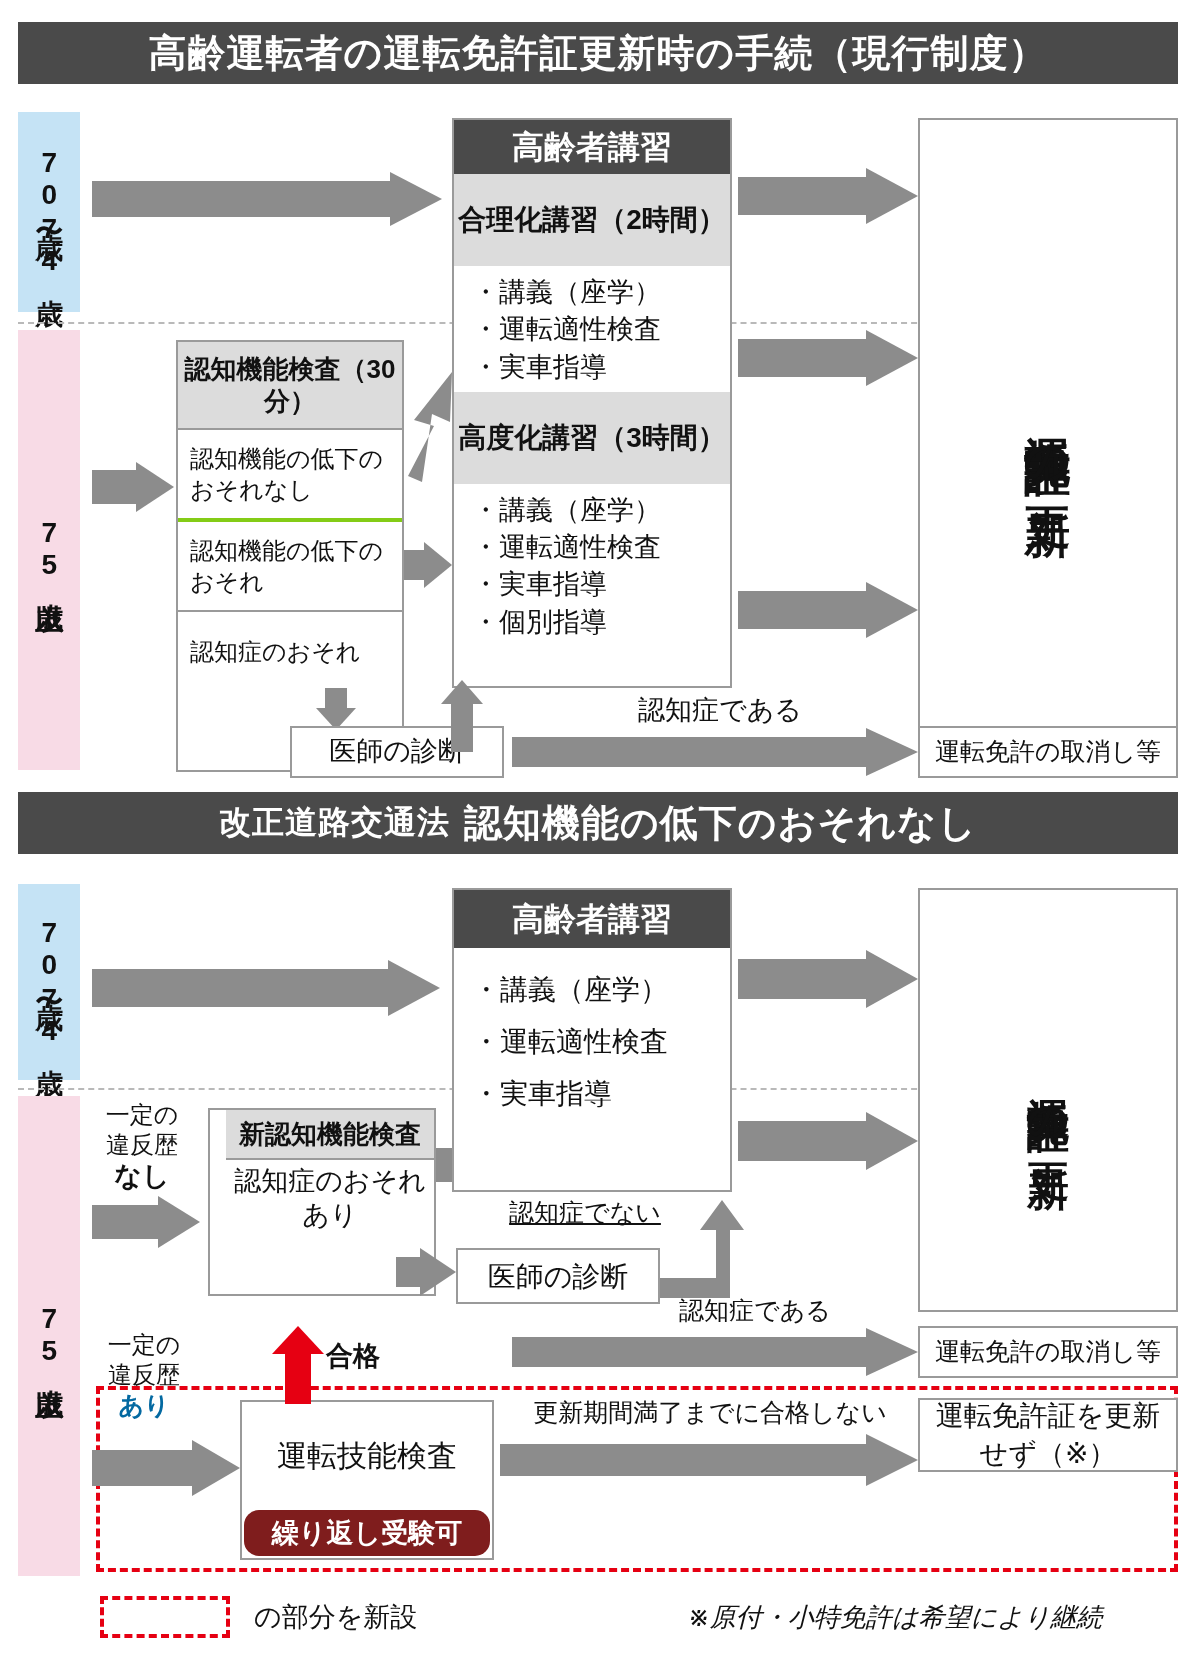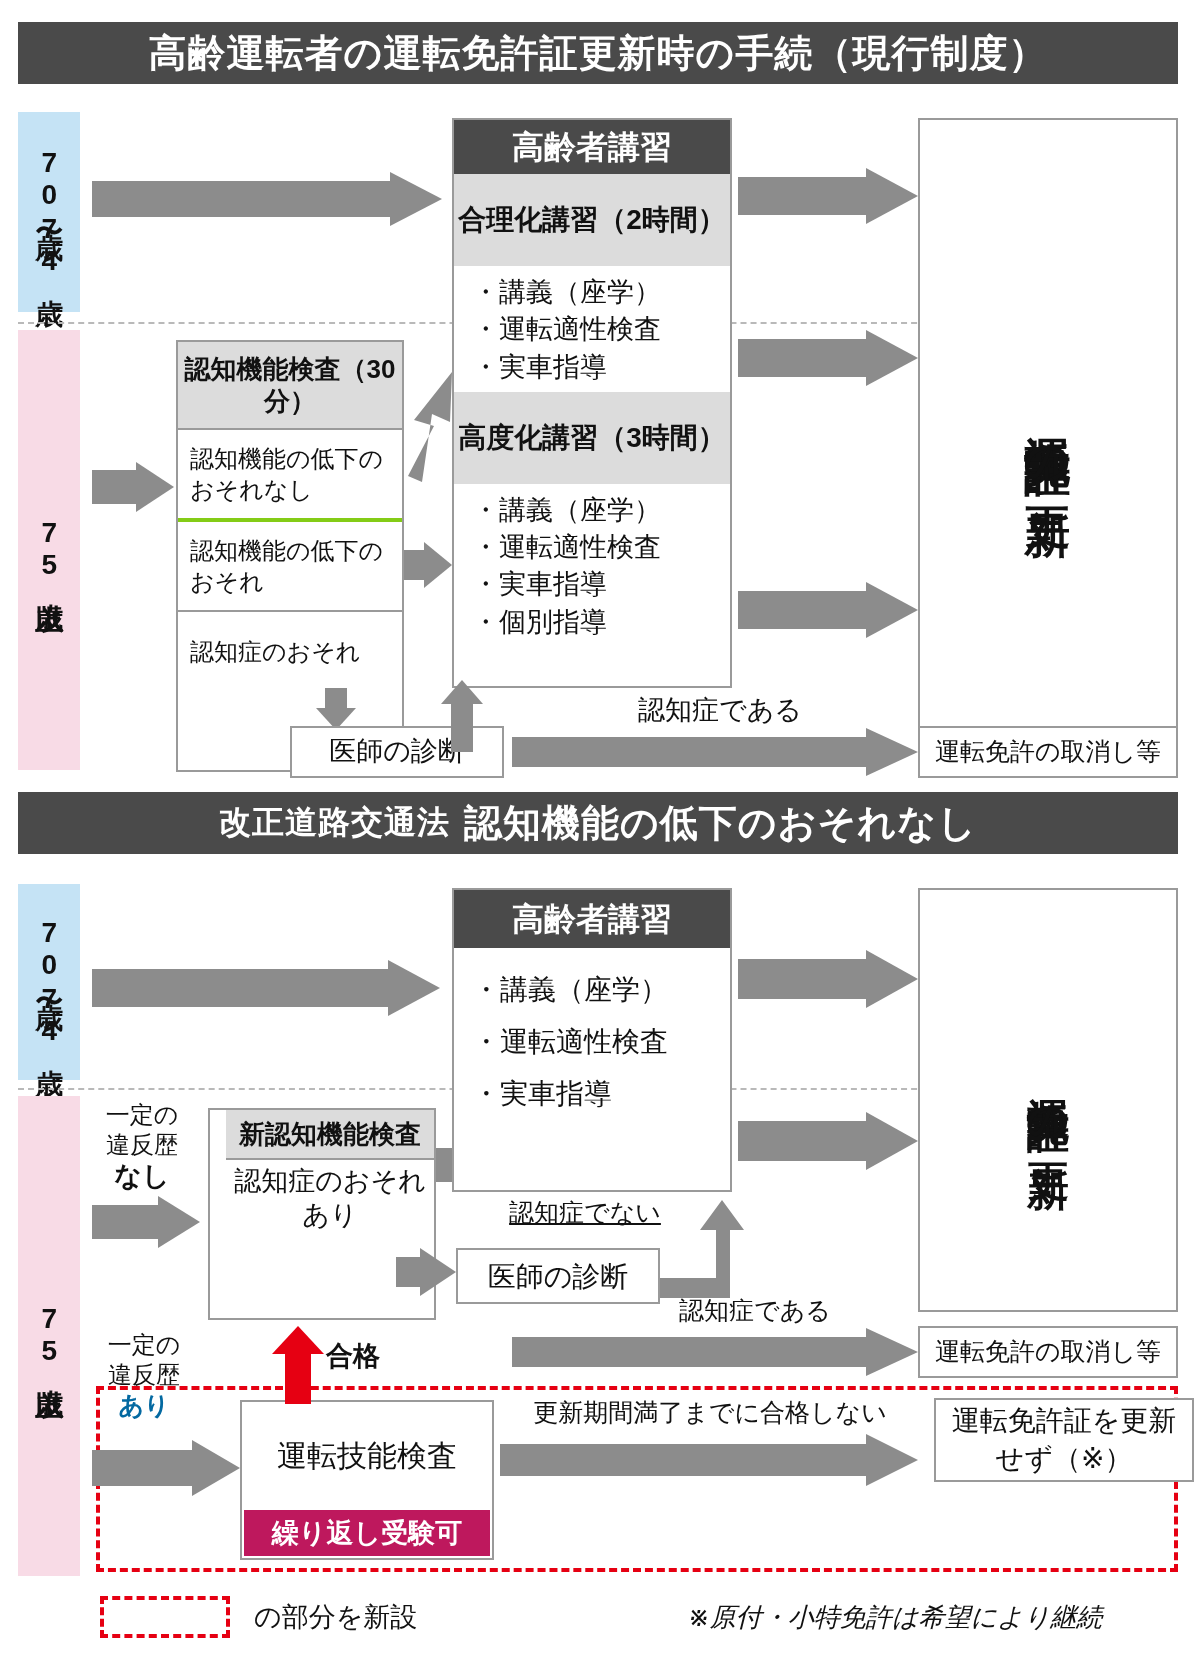--- a/index.html
+++ b/index.html
@@ -48,21 +48,21 @@
   .arrow-r{position:absolute;background:transparent;}
   .arrow-r .shaft{position:absolute;background:#8c8c8c;left:0;top:50%;transform:translateY(-50%);}
   .arrow-r .head{position:absolute;right:0;top:50%;transform:translateY(-50%);
      width:0;height:0;border-top:none;border-bottom:none;border-left:none;}
   .arrow-u{position:absolute;}
   .arrow-u .shaft{position:absolute;background:#8c8c8c;left:50%;transform:translateX(-50%);bottom:0;}
   .arrow-d{position:absolute;}
   .arrow-d .shaft{position:absolute;background:#8c8c8c;left:50%;transform:translateX(-50%);top:0;}
 
   .redbox{border:4px dashed #e60012;}
-  .redfill{background:#be185d;color:#fff;font-weight:bold;display:flex;align-items:center;justify-content:center;}
+  .redfill{background:#7f1d1d;color:#fff;font-weight:bold;display:flex;align-items:center;justify-content:center;border-radius:15px;}
   .red-arrow-u{position:absolute;}
   .red-arrow-u .shaft{position:absolute;background:#e60012;left:50%;transform:translateX(-50%);bottom:0;}
 
   .note{display:flex;align-items:center;margin-left:12px;}
 </style>
 </head>
 <body>
 
 <div class="page">
 
@@ -170,21 +170,21 @@
   <div class="abs" style="left:86px;top:1100px;width:112px;height:104px;text-align:center;font-size:24px;line-height:1.25;">
     <div>一定の</div>
     <div>違反歴</div>
     <div style="font-weight:bold;font-size:27px;">なし</div>
   </div>
   <div class="abs arrow-r" style="left:92px;top:1196px;width:108px;height:52px;">
     <div class="shaft" style="width:66px;height:34px;"></div>
     <div class="head" style="border-left:42px solid #8c8c8c;border-top:26px solid transparent;border-bottom:26px solid transparent;"></div>
   </div>
 
-  <div class="abs box" style="left:208px;top:1108px;width:228px;height:212px;padding-left:16px;">
+  <div class="abs box" style="left:208px;top:1108px;width:228px;height:188px;padding-left:16px;">
     <div class="hdr ctext" style="height:48px;font-size:26px;border-bottom:2px solid #9a9a9a;">新認知機能検査</div>
     <div class="ctext" style="height:78px;font-size:27px;">認知症のおそれあり</div>
   </div>
 
   <div class="abs arrow-r" style="left:436px;top:1140px;width:62px;height:50px;">
     <div class="shaft" style="width:26px;height:34px;"></div>
     <div class="head" style="border-left:36px solid #8c8c8c;border-top:25px solid transparent;border-bottom:25px solid transparent;"></div>
   </div>
 
   <div class="abs arrow-r" style="left:396px;top:1248px;width:60px;height:48px;">
@@ -250,19 +250,19 @@
     <div style="position:absolute;left:50%;transform:translateX(-50%);top:0;width:0;height:0;border-left:26px solid transparent;border-right:26px solid transparent;border-bottom:28px solid #e60012;"></div>
   </div>
   <div class="abs" style="left:326px;top:1338px;width:100px;height:34px;font-size:27px;font-weight:bold;">合格</div>
 
   <div class="abs ctext" style="left:500px;top:1396px;width:420px;height:34px;font-size:25px;">更新期間満了までに合格しない</div>
   <div class="abs arrow-r" style="left:500px;top:1434px;width:418px;height:52px;">
     <div class="shaft" style="width:366px;height:32px;"></div>
     <div class="head" style="border-left:52px solid #8c8c8c;border-top:26px solid transparent;border-bottom:26px solid transparent;"></div>
   </div>
 
-  <div class="abs box ctext" style="left:918px;top:1398px;width:260px;height:84px;font-size:28px;line-height:1.35;padding:0 8px;margin-left:16px;">運転免許証を更新せず（※）</div>
+  <div class="abs box ctext" style="left:918px;top:1398px;width:260px;height:74px;font-size:28px;line-height:1.35;padding:0 8px;">運転免許証を更新せず（※）</div>
 
   <div class="abs redbox" style="left:100px;top:1596px;width:130px;height:42px;"></div>
   <div class="abs note" style="left:242px;top:1596px;width:400px;height:42px;font-size:27px;">の部分を新設</div>
   <div class="abs note" style="left:676px;top:1596px;width:520px;height:42px;font-size:26px;font-style:italic;">※原付・小特免許は希望により継続</div>
 
 </div>
 
 </body></html>

